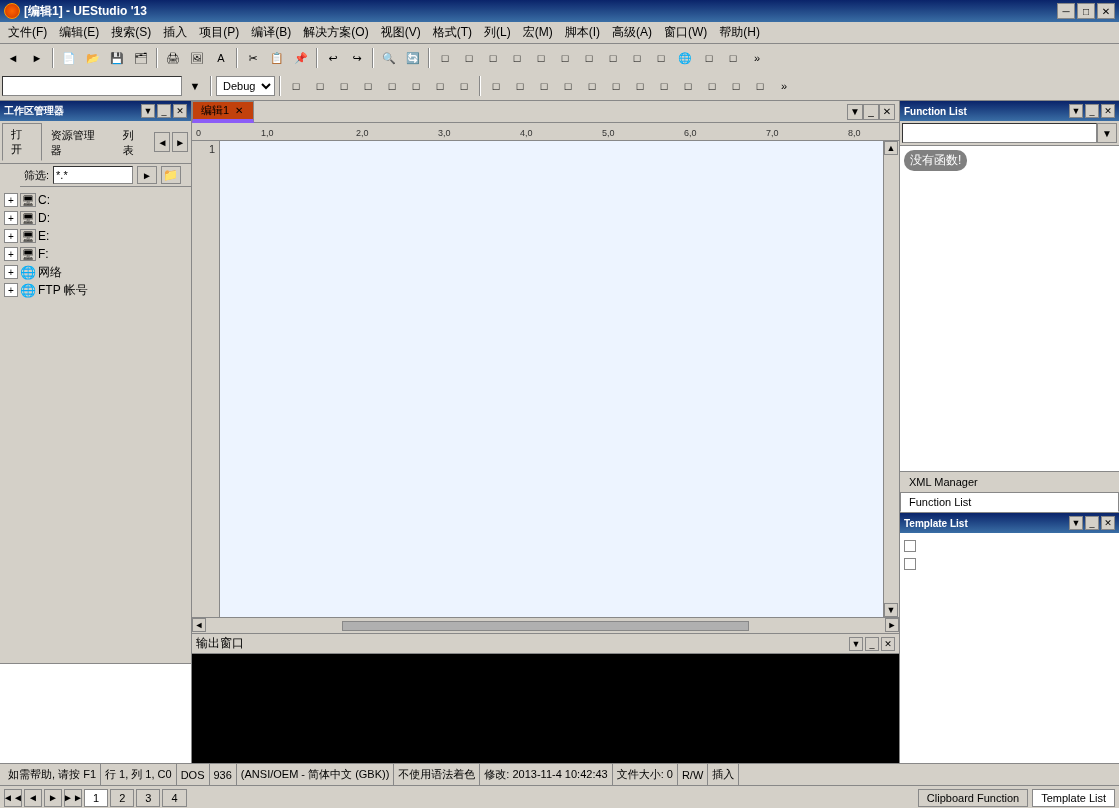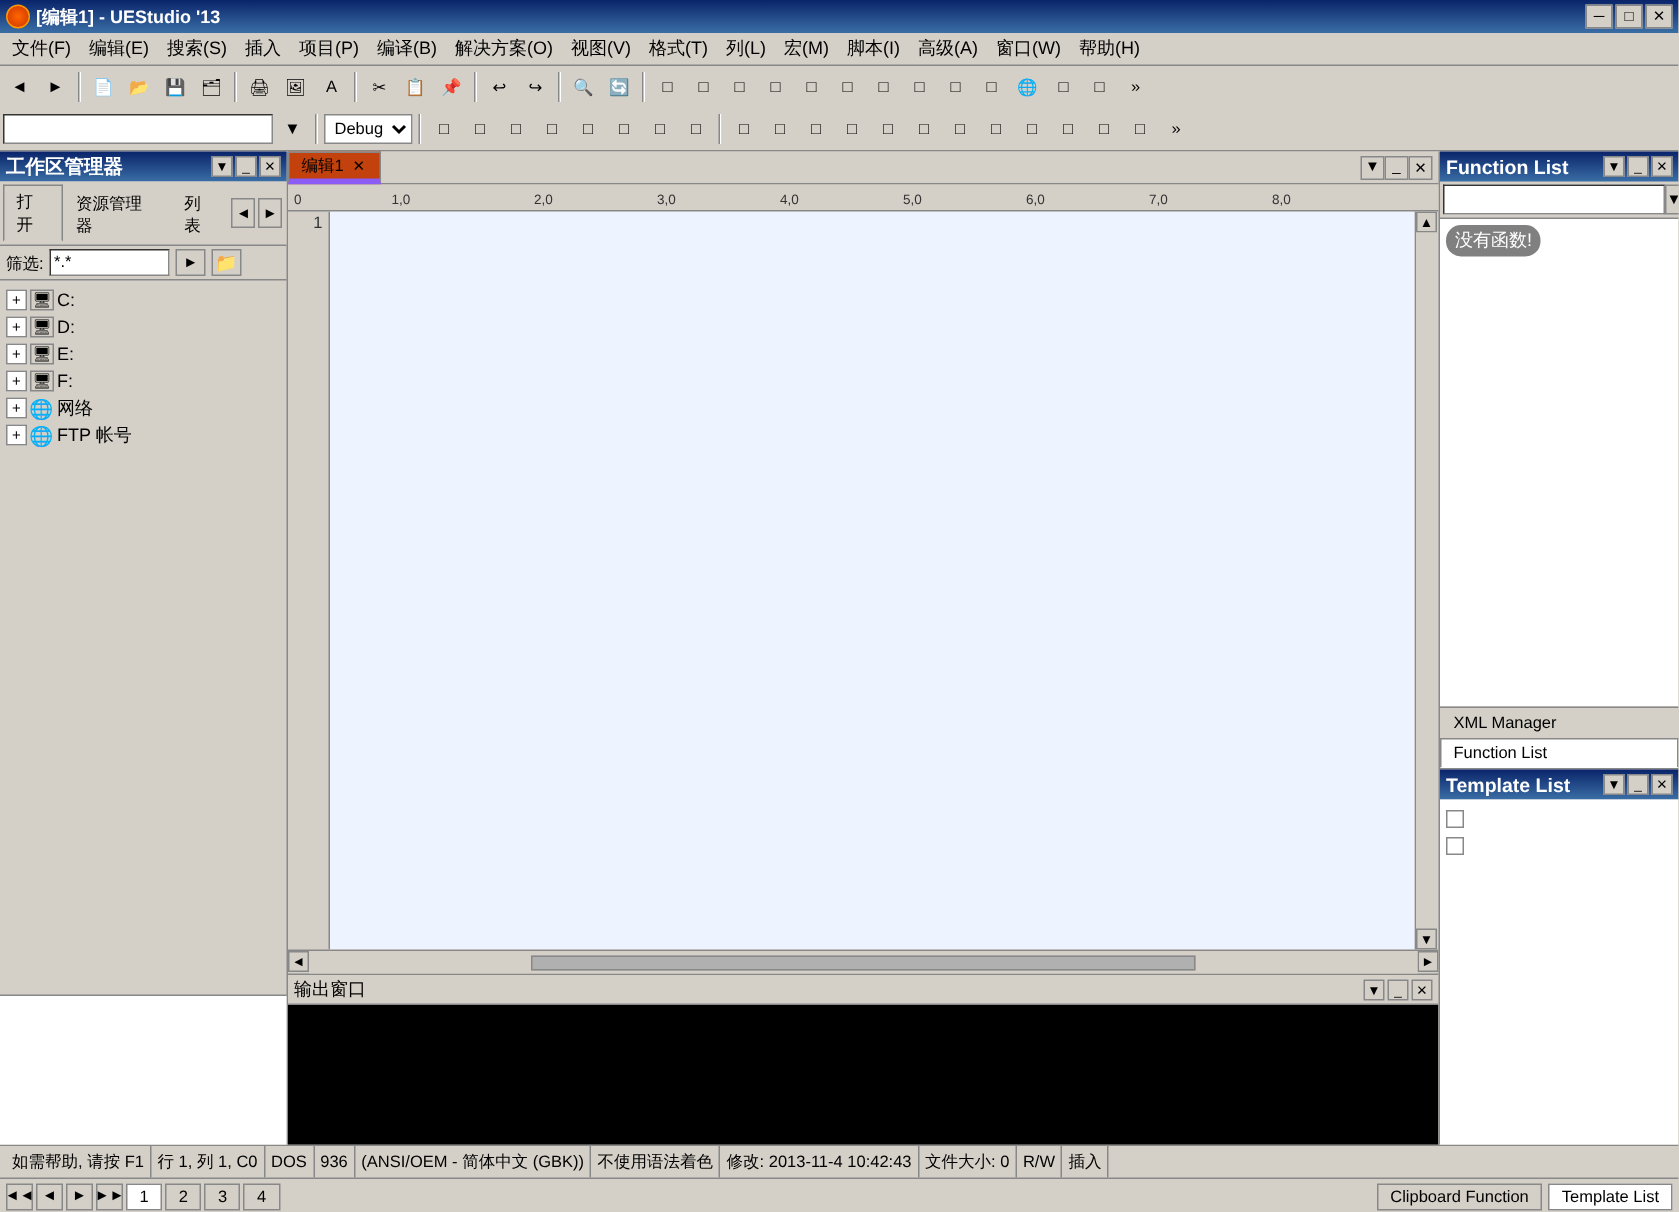--- a/index.html
+++ b/index.html
@@ -141,21 +141,21 @@
       color: white;
       height: 20px;
       display: flex;
       align-items: center;
       justify-content: space-between;
       padding: 0 4px;
       font-size: 11px;
     }
     .panel-header-title {
       font-weight: bold;
-      font-size: 13px;
+      font-size: 10px;
     }
     .panel-header-controls {
       display: flex;
       gap: 2px;
     }
     .panel-ctrl-btn {
       width: 14px;
       height: 14px;
       background: #d4d0c8;
       border: 1px solid #888;
@@ -190,20 +190,21 @@
       font-size: 10px;
       margin: 1px;
     }
 
     .filter-row {
       display: flex;
       align-items: center;
       padding: 2px 4px;
       gap: 4px;
       border-bottom: 1px solid #888;
+      margin-left: 20px;
     }
     .filter-label { font-size: 11px; }
     .filter-input {
       width: 80px;
       height: 18px;
       border: 1px inset #888;
       background: white;
       font-size: 11px;
       padding: 0 2px;
     }
@@ -369,21 +370,21 @@
     .editor-content {
       flex: 1;
       background: #edf4ff;
       min-height: 0;
       overflow: auto;
       position: relative;
     }
 
     
     .output-panel {
-      height: 114px;
+      height: 130px;
       border-top: 1px solid #888;
       display: flex;
       flex-direction: column;
     }
     .output-header {
       background: #d4d0c8;
       height: 20px;
       display: flex;
       align-items: center;
       justify-content: space-between;
@@ -394,21 +395,21 @@
       flex: 1;
       background: #000;
       color: #fff;
       font-size: 11px;
       padding: 2px 4px;
       overflow: auto;
     }
 
     
     .sidebar-right {
-      width: 160px;
+      width: 220px;
       background: #d4d0c8;
       border-left: 1px solid #888;
       display: flex;
       flex-direction: column;
     }
 
     .function-list-panel {
       flex: 1;
       display: flex;
       flex-direction: column;

